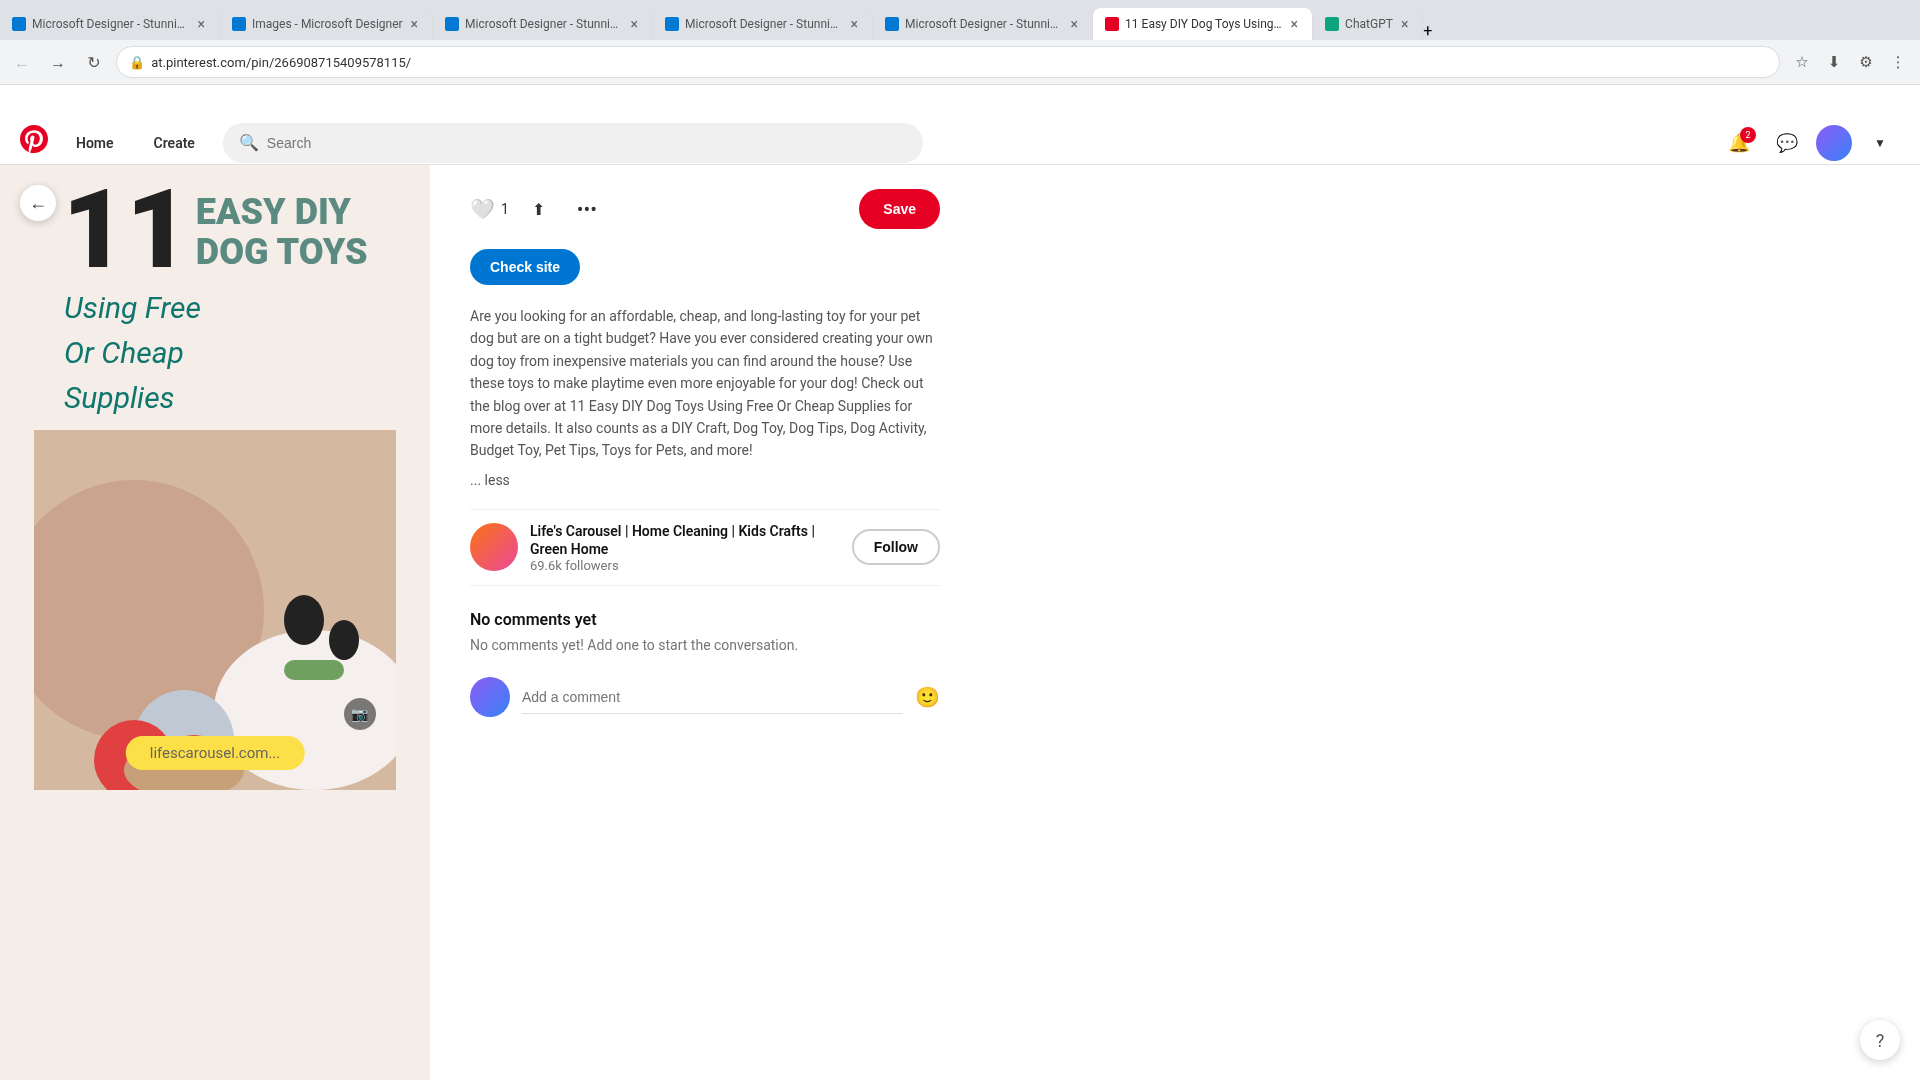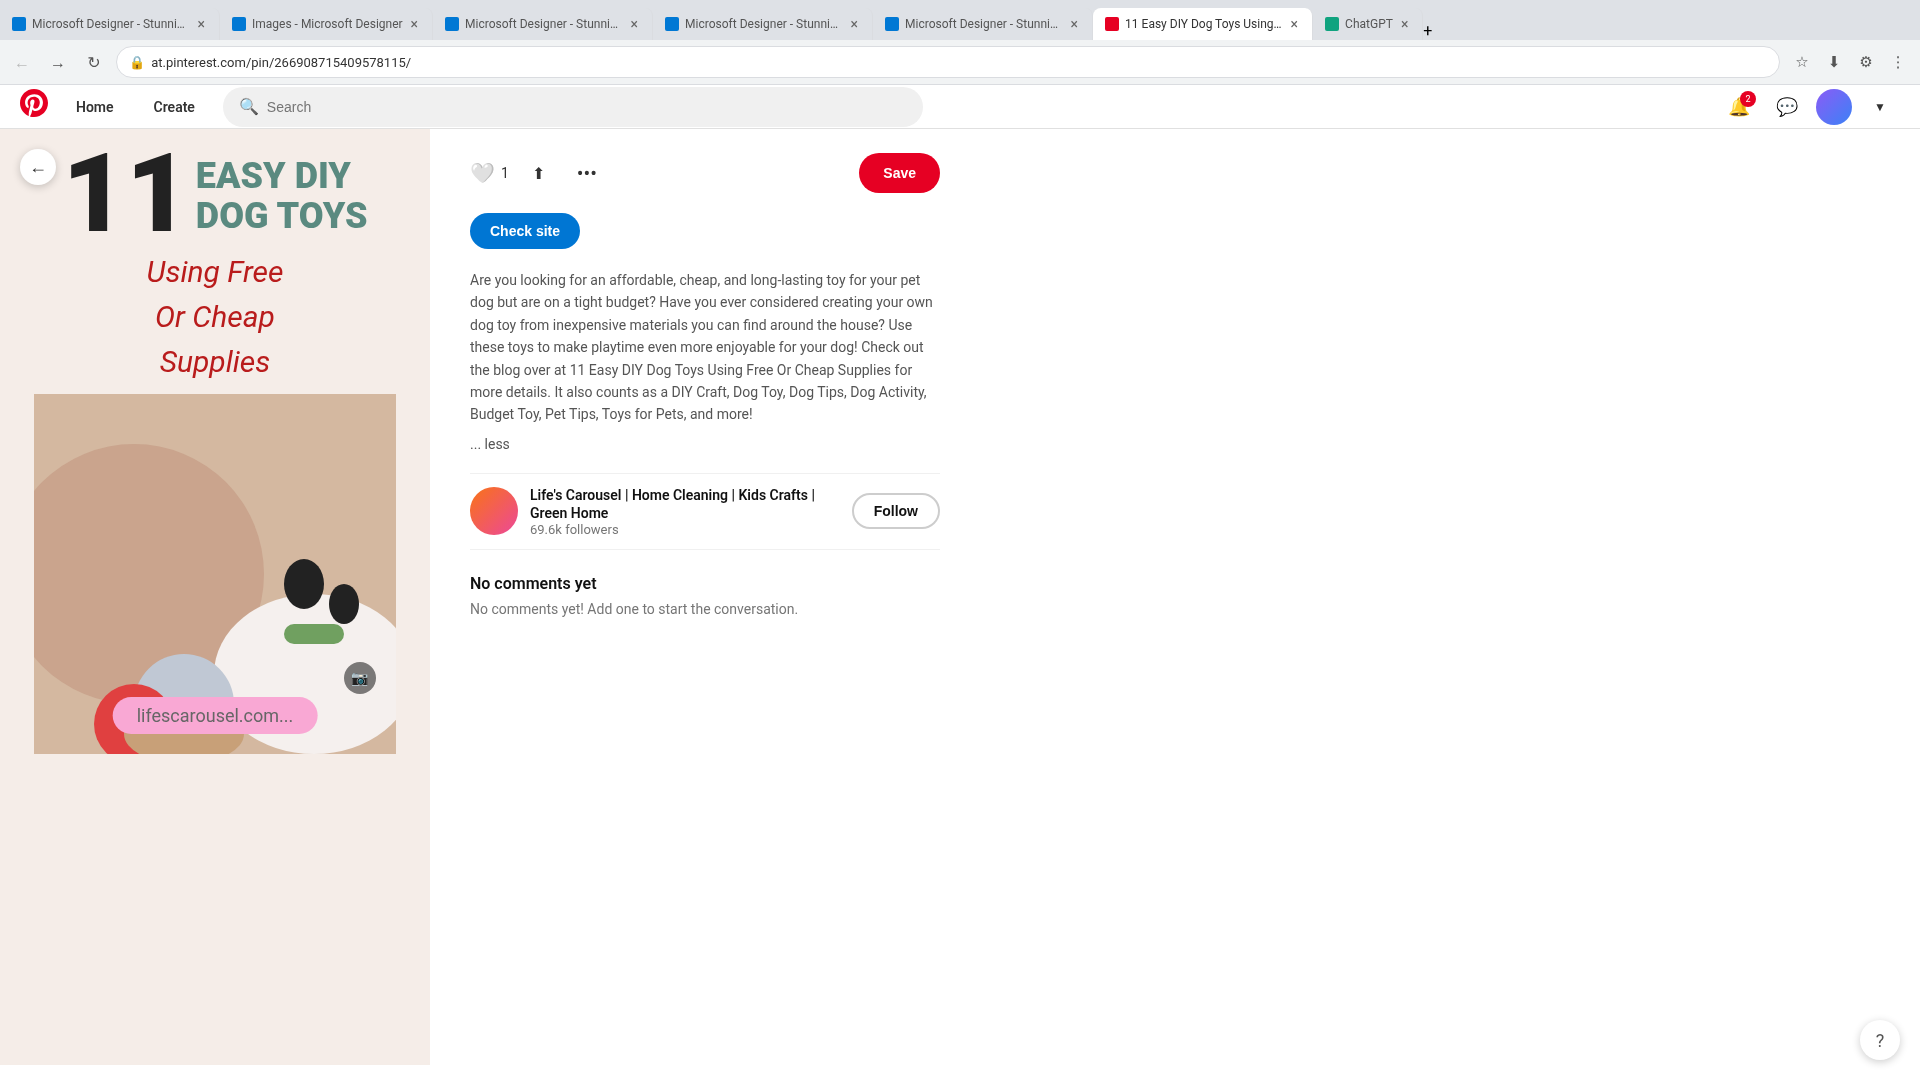--- a/index.html
+++ b/index.html
@@ -19,21 +19,21 @@
     .nav-btn.disabled { color: #bbb; cursor: default; }
     .address-bar { flex: 1; background: #fff; border: 1px solid #dadce0; border-radius: 20px; height: 32px; display: flex; align-items: center; padding: 0 12px; font-size: 13px; color: #333; gap: 6px; }
     .address-bar .url-text { font-size: 13px; color: #333; }
     .browser-actions { display: flex; align-items: center; gap: 4px; }
     .browser-action-btn { width: 28px; height: 28px; display: flex; align-items: center; justify-content: center; border-radius: 50%; cursor: pointer; color: #555; font-size: 15px; }
 
     
     .pinterest-app { background: #fff; height: calc(1080px - 84px); overflow: hidden; }
 
     
-    .pint-header { display: flex; align-items: center; padding: 0 20px; height: 44px; border-bottom: 1px solid #e0e0e0; gap: 16px; }
+    .pint-header { display: flex; align-items: center; padding: 0 20px; height: 44px; border-bottom: 1px solid #e0e0e0; gap: 16px; margin-top: 36px; }
     .pint-logo { color: #e60023; font-size: 28px; cursor: pointer; }
     .pint-nav-item { font-size: 14px; font-weight: 600; color: #333; padding: 8px 12px; border-radius: 24px; cursor: pointer; }
     .pint-search { flex: 1; max-width: 700px; background: #f0f0f0; border-radius: 24px; height: 40px; display: flex; align-items: center; padding: 0 16px; gap: 8px; }
     .pint-search input { border: none; background: transparent; font-size: 14px; outline: none; flex: 1; }
     .pint-icon-btn { width: 40px; height: 40px; display: flex; align-items: center; justify-content: center; border-radius: 50%; cursor: pointer; font-size: 18px; color: #333; position: relative; }
     .notification-badge { position: absolute; top: 4px; right: 4px; background: #e60023; color: #fff; border-radius: 50%; width: 16px; height: 16px; font-size: 9px; display: flex; align-items: center; justify-content: center; }
     .pint-avatar { width: 36px; height: 36px; border-radius: 50%; background: #8B5CF6; overflow: hidden; cursor: pointer; }
 
     
     .pint-main { display: flex; height: calc(1080px - 84px - 60px); }
@@ -167,21 +167,21 @@
       <div style="width:362px;background:#f5ede8;position:relative;overflow:hidden;">
 
         <div style="display:flex;align-items:flex-start;justify-content:center;padding:10px 20px 0;gap:6px;">
           <span style="font-size:110px;font-weight:900;color:#222;line-height:1;">11</span>
           <div style="display:flex;flex-direction:column;margin-top:18px;">
             <span style="font-size:36px;font-weight:900;color:#5a8a80;text-transform:uppercase;line-height:1.1;">EASY DIY</span>
             <span style="font-size:36px;font-weight:900;color:#5a8a80;text-transform:uppercase;line-height:1.1;">DOG TOYS</span>
           </div>
         </div>
 
-        <div style="text-align:center;font-size:30px;font-style:italic;color:#b91c1c;padding:0 30px;line-height:1.5;">
+        <div style="font-size:30px;font-style:italic;color:#0f766e;padding:0 30px;line-height:1.5;">
           <span>Using Free</span><br>
           <span>Or Cheap</span><br>
           <span>Supplies</span>
         </div>
 
         <div style="width:100%;height:360px;position:relative;overflow:hidden;margin-top:10px;">
 
           <div style="position:absolute;width:220px;height:220px;background:#c8a090;border-radius:50%;top:20px;left:-60px;opacity:0.5;"></div>
           <div style="position:absolute;width:120px;height:120px;background:rgba(255,255,255,0.25);border-radius:50%;top:60px;left:100px;"></div>
 
@@ -199,21 +199,21 @@
 
             <circle cx="150" cy="310" r="50" fill="#c0c8d4"></circle>
             <circle cx="100" cy="330" r="40" fill="#e04040"></circle>
             <circle cx="160" cy="340" r="35" fill="#c85020"></circle>
 
             <rect x="250" y="230" width="60" height="20" rx="10" fill="#70a060"></rect>
 
             <ellipse cx="150" cy="340" rx="60" ry="30" fill="#c8a078"></ellipse>
           </svg>
 
-          <div style="position:absolute;bottom:20px;left:50%;transform:translateX(-50%);background:#f9a8d4;border-radius:30px;padding:8px 24px;font-size:18px;color:#666;white-space:nowrap;">lifescarousel.com...</div>
+          <div style="position:absolute;bottom:20px;left:50%;transform:translateX(-50%);background:#fde047;border-radius:30px;padding:8px 24px;font-size:15px;color:#666;white-space:nowrap;">lifescarousel.com...</div>
 
           <div style="position:absolute;bottom:60px;right:20px;width:32px;height:32px;background:rgba(0,0,0,0.5);border-radius:50%;display:flex;align-items:center;justify-content:center;color:#fff;font-size:14px;">📷</div>
         </div>
       </div>
     </div>
 
     <div class="pin-info-panel" style="flex:1;padding:24px 40px;overflow-y:auto;max-width:550px;">
 
       
       <div class="pin-actions-row" style="display:flex;align-items:center;gap:12px;margin-bottom:20px;">
@@ -250,19 +250,24 @@
           <div style="font-size:13px;color:#767676;">69.6k followers</div>
         </div>
         <button style="background:transparent;border:2px solid #cdcdcd;border-radius:24px;padding:8px 20px;font-size:14px;font-weight:600;cursor:pointer;color:#111;">Follow</button>
       </div>
 
       
       <div style="font-size:16px;font-weight:600;color:#111;margin-bottom:8px;">No comments yet</div>
       <div style="font-size:14px;color:#767676;margin-bottom:24px;">No comments yet! Add one to start the conversation.</div>
 
       
+      <div style="display:flex;align-items:center;gap:12px;">
+        <div style="width:40px;height:40px;border-radius:50%;background:linear-gradient(135deg,#8B5CF6,#3B82F6);flex-shrink:0;"></div>
+        <input type="text" style="flex: 1 1 0%; border-top: none; border-right: none; border-left: none; border-image: initial; border-bottom: 1px solid rgb(224, 224, 224); padding: 8px 0px; font-size: 14px; outline: none; color: rgb(85, 85, 85);" placeholder="Add a comment">
+        <span style="font-size:20px;cursor:pointer;">🙂</span>
+      </div>
 
     </div>
 
   </div>
 </div>
 
 <div class="help-btn" style="position:fixed;bottom:20px;right:20px;width:40px;height:40px;background:#fff;border-radius:50%;display:flex;align-items:center;justify-content:center;box-shadow:0 2px 8px rgba(0,0,0,0.2);font-size:18px;cursor:pointer;color:#555;">?</div>
 
 </body></html>

